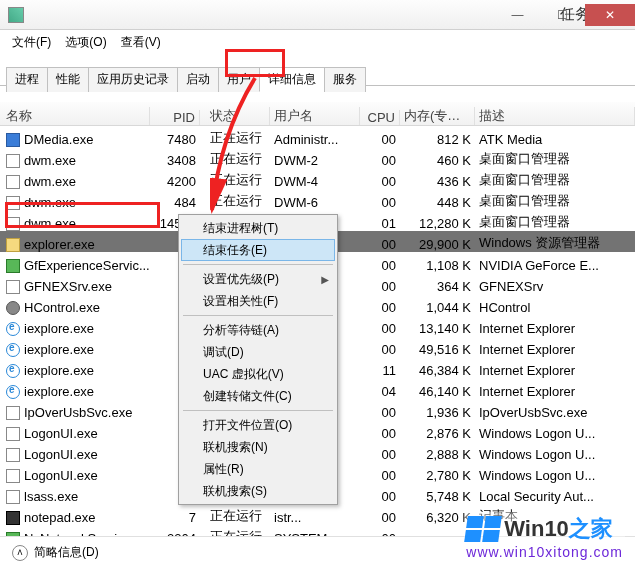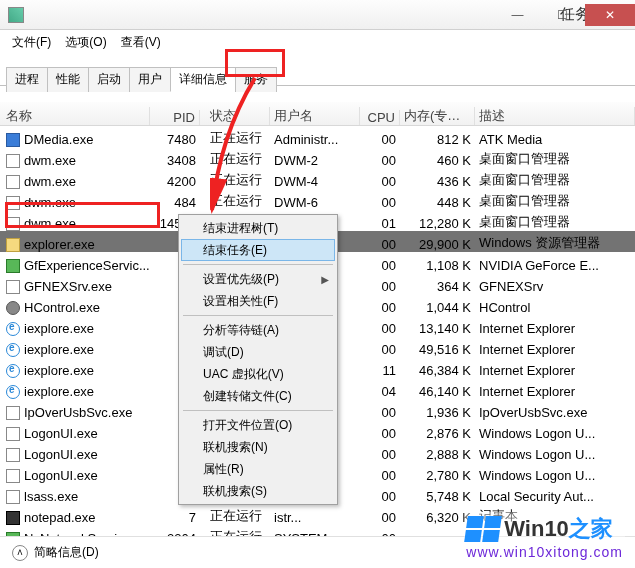--- a/index.html
+++ b/index.html
@@ -181,20 +181,21 @@
 
 <div class="menubar">
   <div class="menu-item">文件(F)</div>
   <div class="menu-item">选项(O)</div>
   <div class="menu-item">查看(V)</div>
 </div>
 
 <div class="tabs">
   <div class="tab">进程</div>
   <div class="tab">性能</div>
+  <div class="tab">应用历史记录</div>
   <div class="tab">启动</div>
   <div class="tab">用户</div>
   <div class="tab active">详细信息</div>
   <div class="tab">服务</div>
 </div>
 
 <div class="header-row">
   <div class="col c-name">名称</div>
   <div class="col c-pid">PID</div>
   <div class="col c-status">状态</div>

